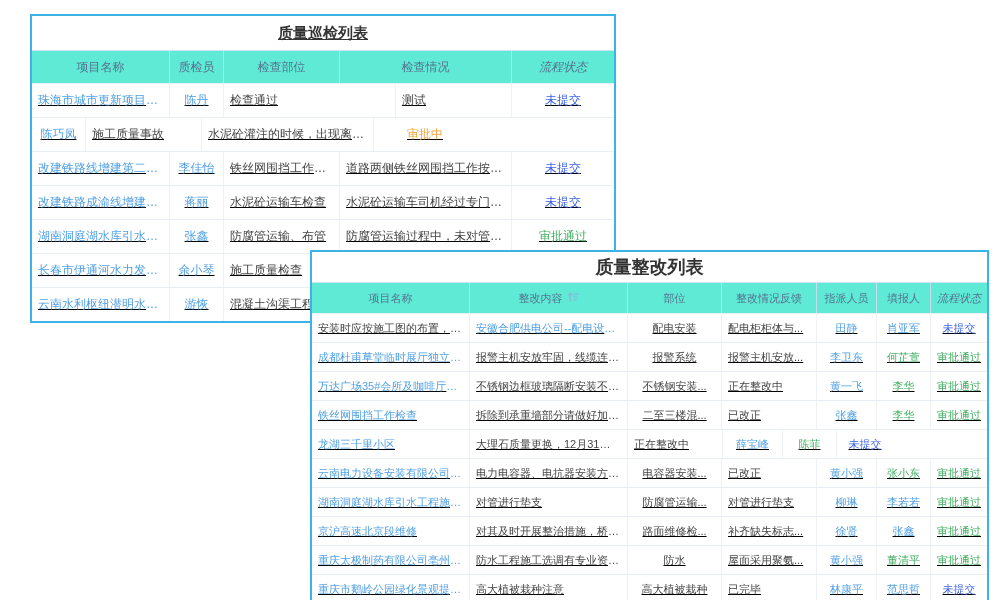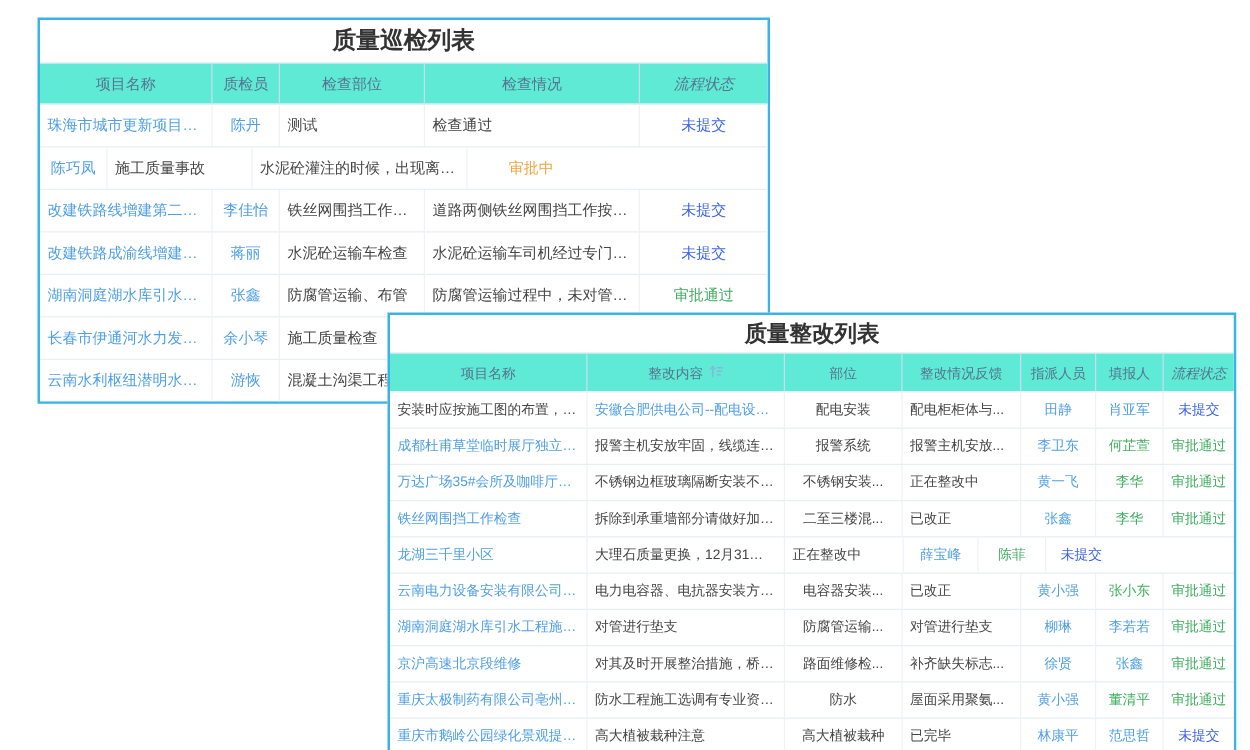--- a/index.html
+++ b/index.html
@@ -2,29 +2,29 @@
 <html><head>
 <meta charset="utf-8">
 <style>
   html,body{margin:0;padding:0;background:#ffffff;}
   .page{position:relative;width:1000px;height:600px;background:#ffffff;overflow:hidden;
         font-family:"Liberation Sans","DejaVu Sans",sans-serif;}
   .tbl{position:absolute;background:#ffffff;border:2px solid #3bb3e6;box-sizing:border-box;}
   .t1{left:30px;top:14px;width:586px;z-index:1;}
   .t2{left:310px;top:250px;width:679px;z-index:2;}
   .title{text-align:center;font-weight:bold;color:#333333;border-bottom:1px solid #cfe4f2;}
-  .t1 .title{height:34px;line-height:34px;font-size:19px;}
+  .t1 .title{height:34px;line-height:34px;font-size:15px;text-decoration:underline;}
   .t2 .title{height:30px;line-height:30px;font-size:18px;}
   .thead{display:flex;background:#5eead4;color:#567390;}
   .th{box-sizing:border-box;text-align:center;font-size:12px;border-right:1px solid #c7def0;
       display:flex;align-items:center;justify-content:center;gap:4px;}
   .th:last-child{border-right:none;font-style:italic;}
   .t1 .th{height:32px;}
   .t2 .th{height:30px;font-size:11px;}
-  .row{display:flex;border-top:1px solid #e9eef4;background:#ffffff;}
+  .row{display:flex;border-top:1px solid #e9eef4;background:#ffffff;text-decoration:underline;}
   .cell{box-sizing:border-box;overflow:hidden;white-space:nowrap;text-overflow:ellipsis;
         padding:0 6px;color:#454545;border-right:1px solid #eef2f7;}
   .cell:last-child{border-right:none;}
   .t1 .cell{height:33px;line-height:33px;font-size:12px;}
   .t2 .cell{height:28px;line-height:28px;font-size:11px;}
   .center{text-align:center;}
   .link{color:#4f9fe4;cursor:pointer;}
   
   .t1c0{width:138px;} .t1c1{width:54px;} .t1c2{width:116px;} .t1c3{width:172px;} .t1c4{width:102px;}
   
@@ -44,22 +44,22 @@
       <div class="th t1c1">质检员</div>
       <div class="th t1c2">检查部位</div>
       <div class="th t1c3">检查情况</div>
       <div class="th t1c4">流程状态</div>
     </div>
     <div>
 
     <div class="row">
         <div class="cell t1c0 link">珠海市城市更新项目紫...</div>
         <div class="cell t1c1 link center">陈丹</div>
+        <div class="cell t1c3">检查通过</div>
         <div class="cell t1c2">测试</div>
-        <div class="cell t1c3">检查通过</div>
         <div class="cell t1c4 center" style="color: rgb(61, 99, 230);">未提交</div>
       </div>
         <div class="row">
         <div class="cell t1c1 link center">陈巧凤</div>
         <div class="cell t1c2">施工质量事故</div>
         <div class="cell t1c3">水泥砼灌注的时候，出现离析现象</div>
         <div class="cell t1c4 center" style="color: rgb(242, 163, 60);">审批中</div>
       </div>
         <div class="row">
         <div class="cell t1c0 link">改建铁路线增建第二线...</div>

